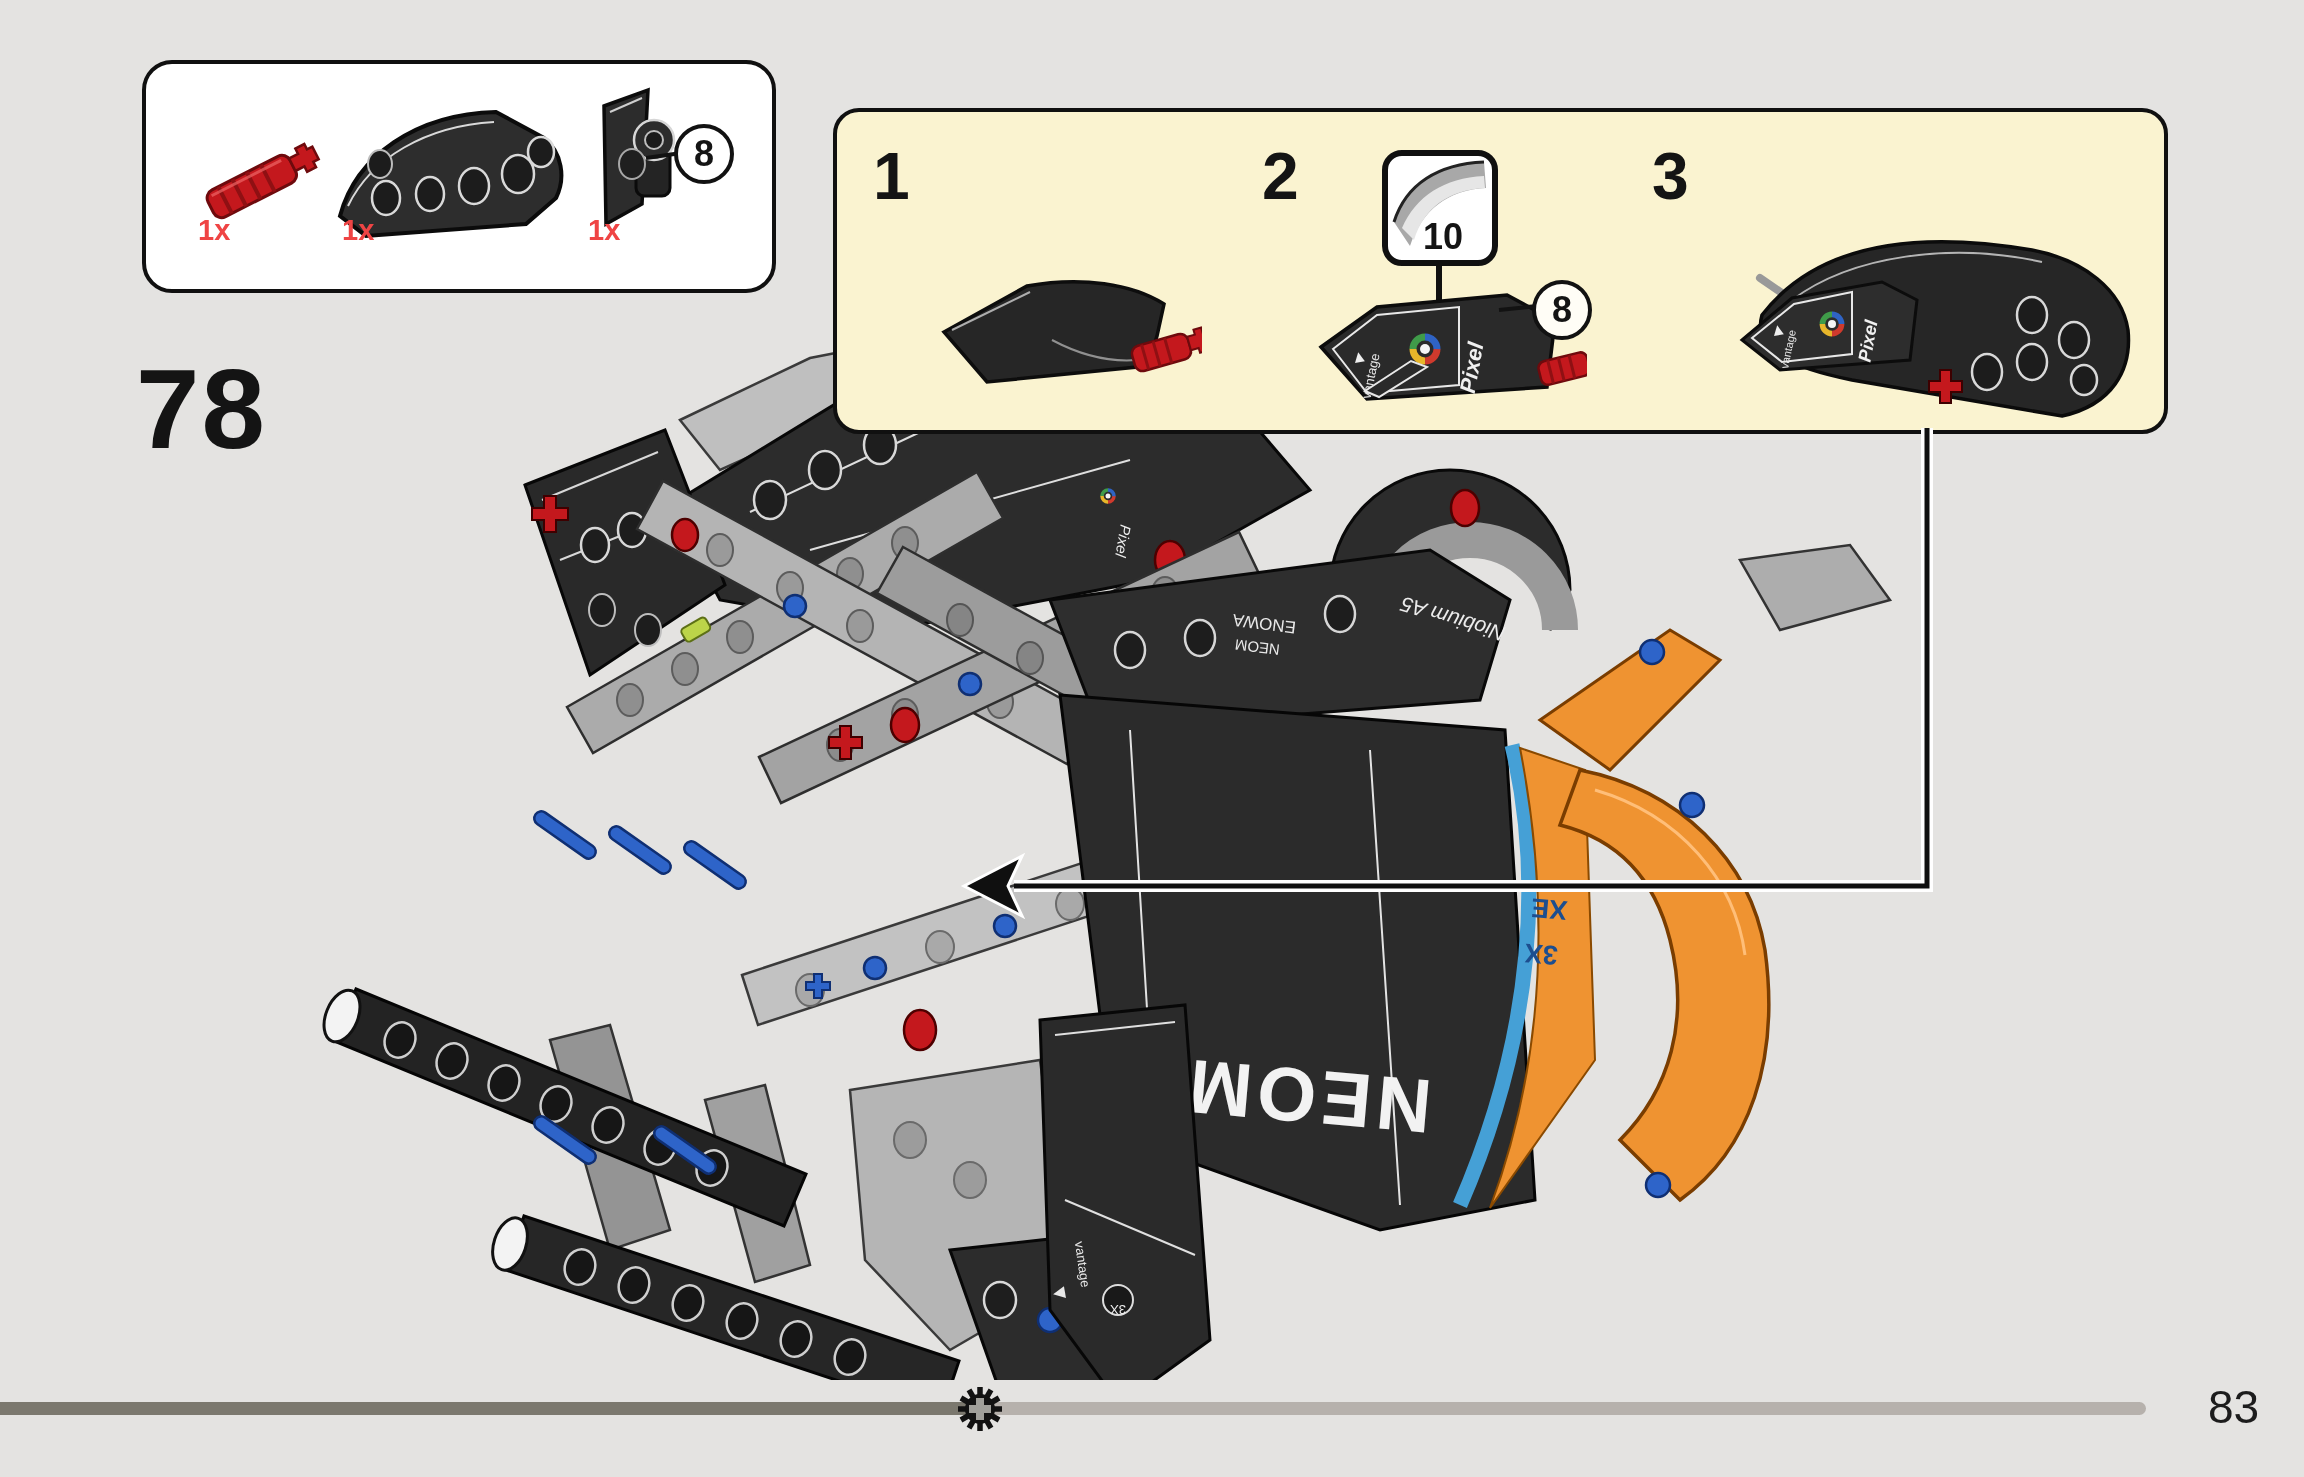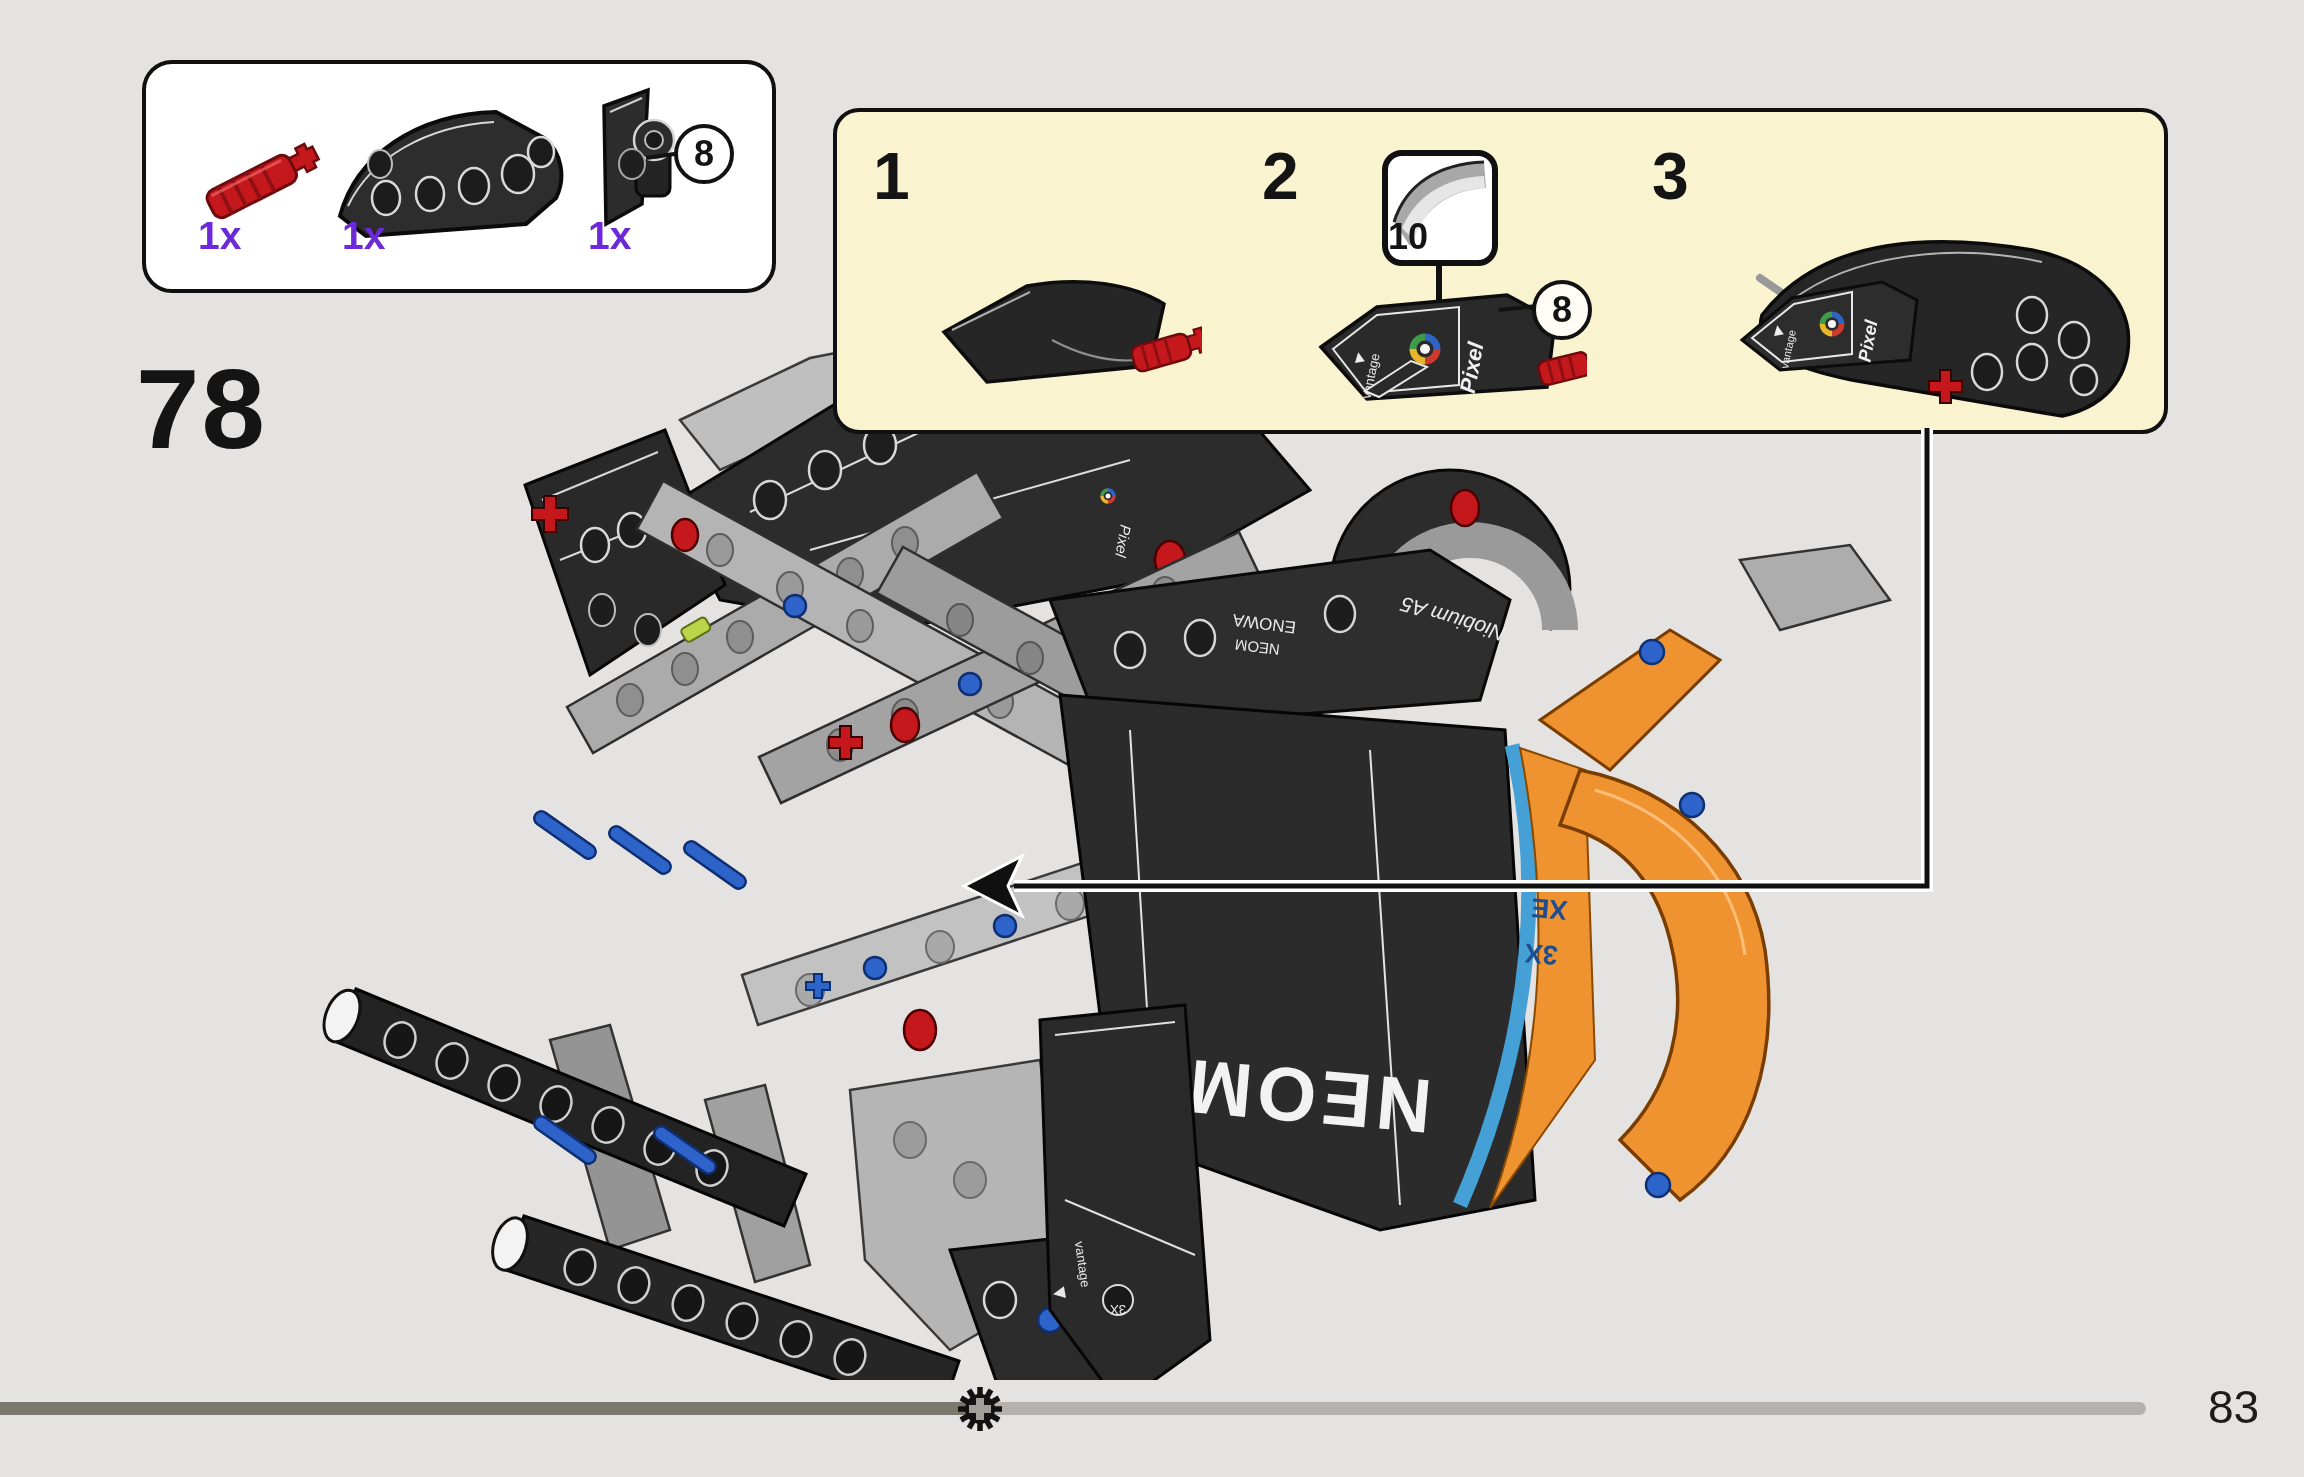--- a/index.html
+++ b/index.html
@@ -2,34 +2,34 @@
 <html><head>
 <meta charset="utf-8">
 <style>
   html,body{margin:0;padding:0;background:#9a9a9a;}
   .page{position:relative;width:2304px;height:1477px;background:#e4e3e1;overflow:hidden;
         font-family:"Liberation Sans", sans-serif;color:#161616;}
   .abs{position:absolute;}
   
   .parts-box{left:142px;top:60px;width:626px;height:225px;background:#ffffff;
              border:4px solid #101010;border-radius:30px;}
-  .count-label{position:absolute;font-size:39px;font-weight:bold;color:#6d28d9;}
+  .count-label{position:absolute;font-size:29px;font-weight:bold;color:#ef4444;}
   .badge{position:absolute;width:52px;height:52px;border:4px solid #121212;border-radius:50%;
          background:#ffffff;display:flex;align-items:center;justify-content:center;
          font-size:36px;font-weight:bold;color:#141414;}
   .leader{position:absolute;height:4px;background:#121212;transform-origin:left center;}
   
   .step-num{left:136px;top:298px;font-size:114px;font-weight:bold;letter-spacing:2px;color:#141414;margin-top:45px;}
   
   .substeps{left:833px;top:108px;width:1327px;height:318px;background:#faf3d0;
             border:4px solid #101010;border-radius:26px;}
   .sub-label{position:absolute;font-size:66px;font-weight:bold;color:#141414;}
   .sticker-icon{position:absolute;left:545px;top:38px;width:104px;height:104px;background:#ffffff;
                 border:6px solid #101010;border-radius:20px;}
-  .sticker-num{position:absolute;left:0;right:-6px;bottom:2px;text-align:left;
+  .sticker-num{position:absolute;left:0;right:-6px;bottom:2px;text-align:center;
                font-size:36px;font-weight:bold;color:#141414;}
   .sticker-line{position:absolute;left:599px;top:150px;width:6px;height:88px;background:#101010;}
   .sticker-dot{position:absolute;left:591px;top:232px;width:16px;height:16px;border-radius:50%;background:#101010;}
   .badge-sub{left:695px;top:168px;background:#fffdf6;}
   
   .bar-dark{left:0;top:1402px;width:978px;height:13px;background:#7b786e;}
   .bar-light{left:978px;top:1402px;width:1168px;height:13px;background:#b6b1ac;border-radius:0 7px 7px 0;}
   .page-num{left:2208px;top:1380px;font-size:46px;color:#1c1c1c;}
   svg text{font-family:"Liberation Sans", sans-serif;}
 </style>

